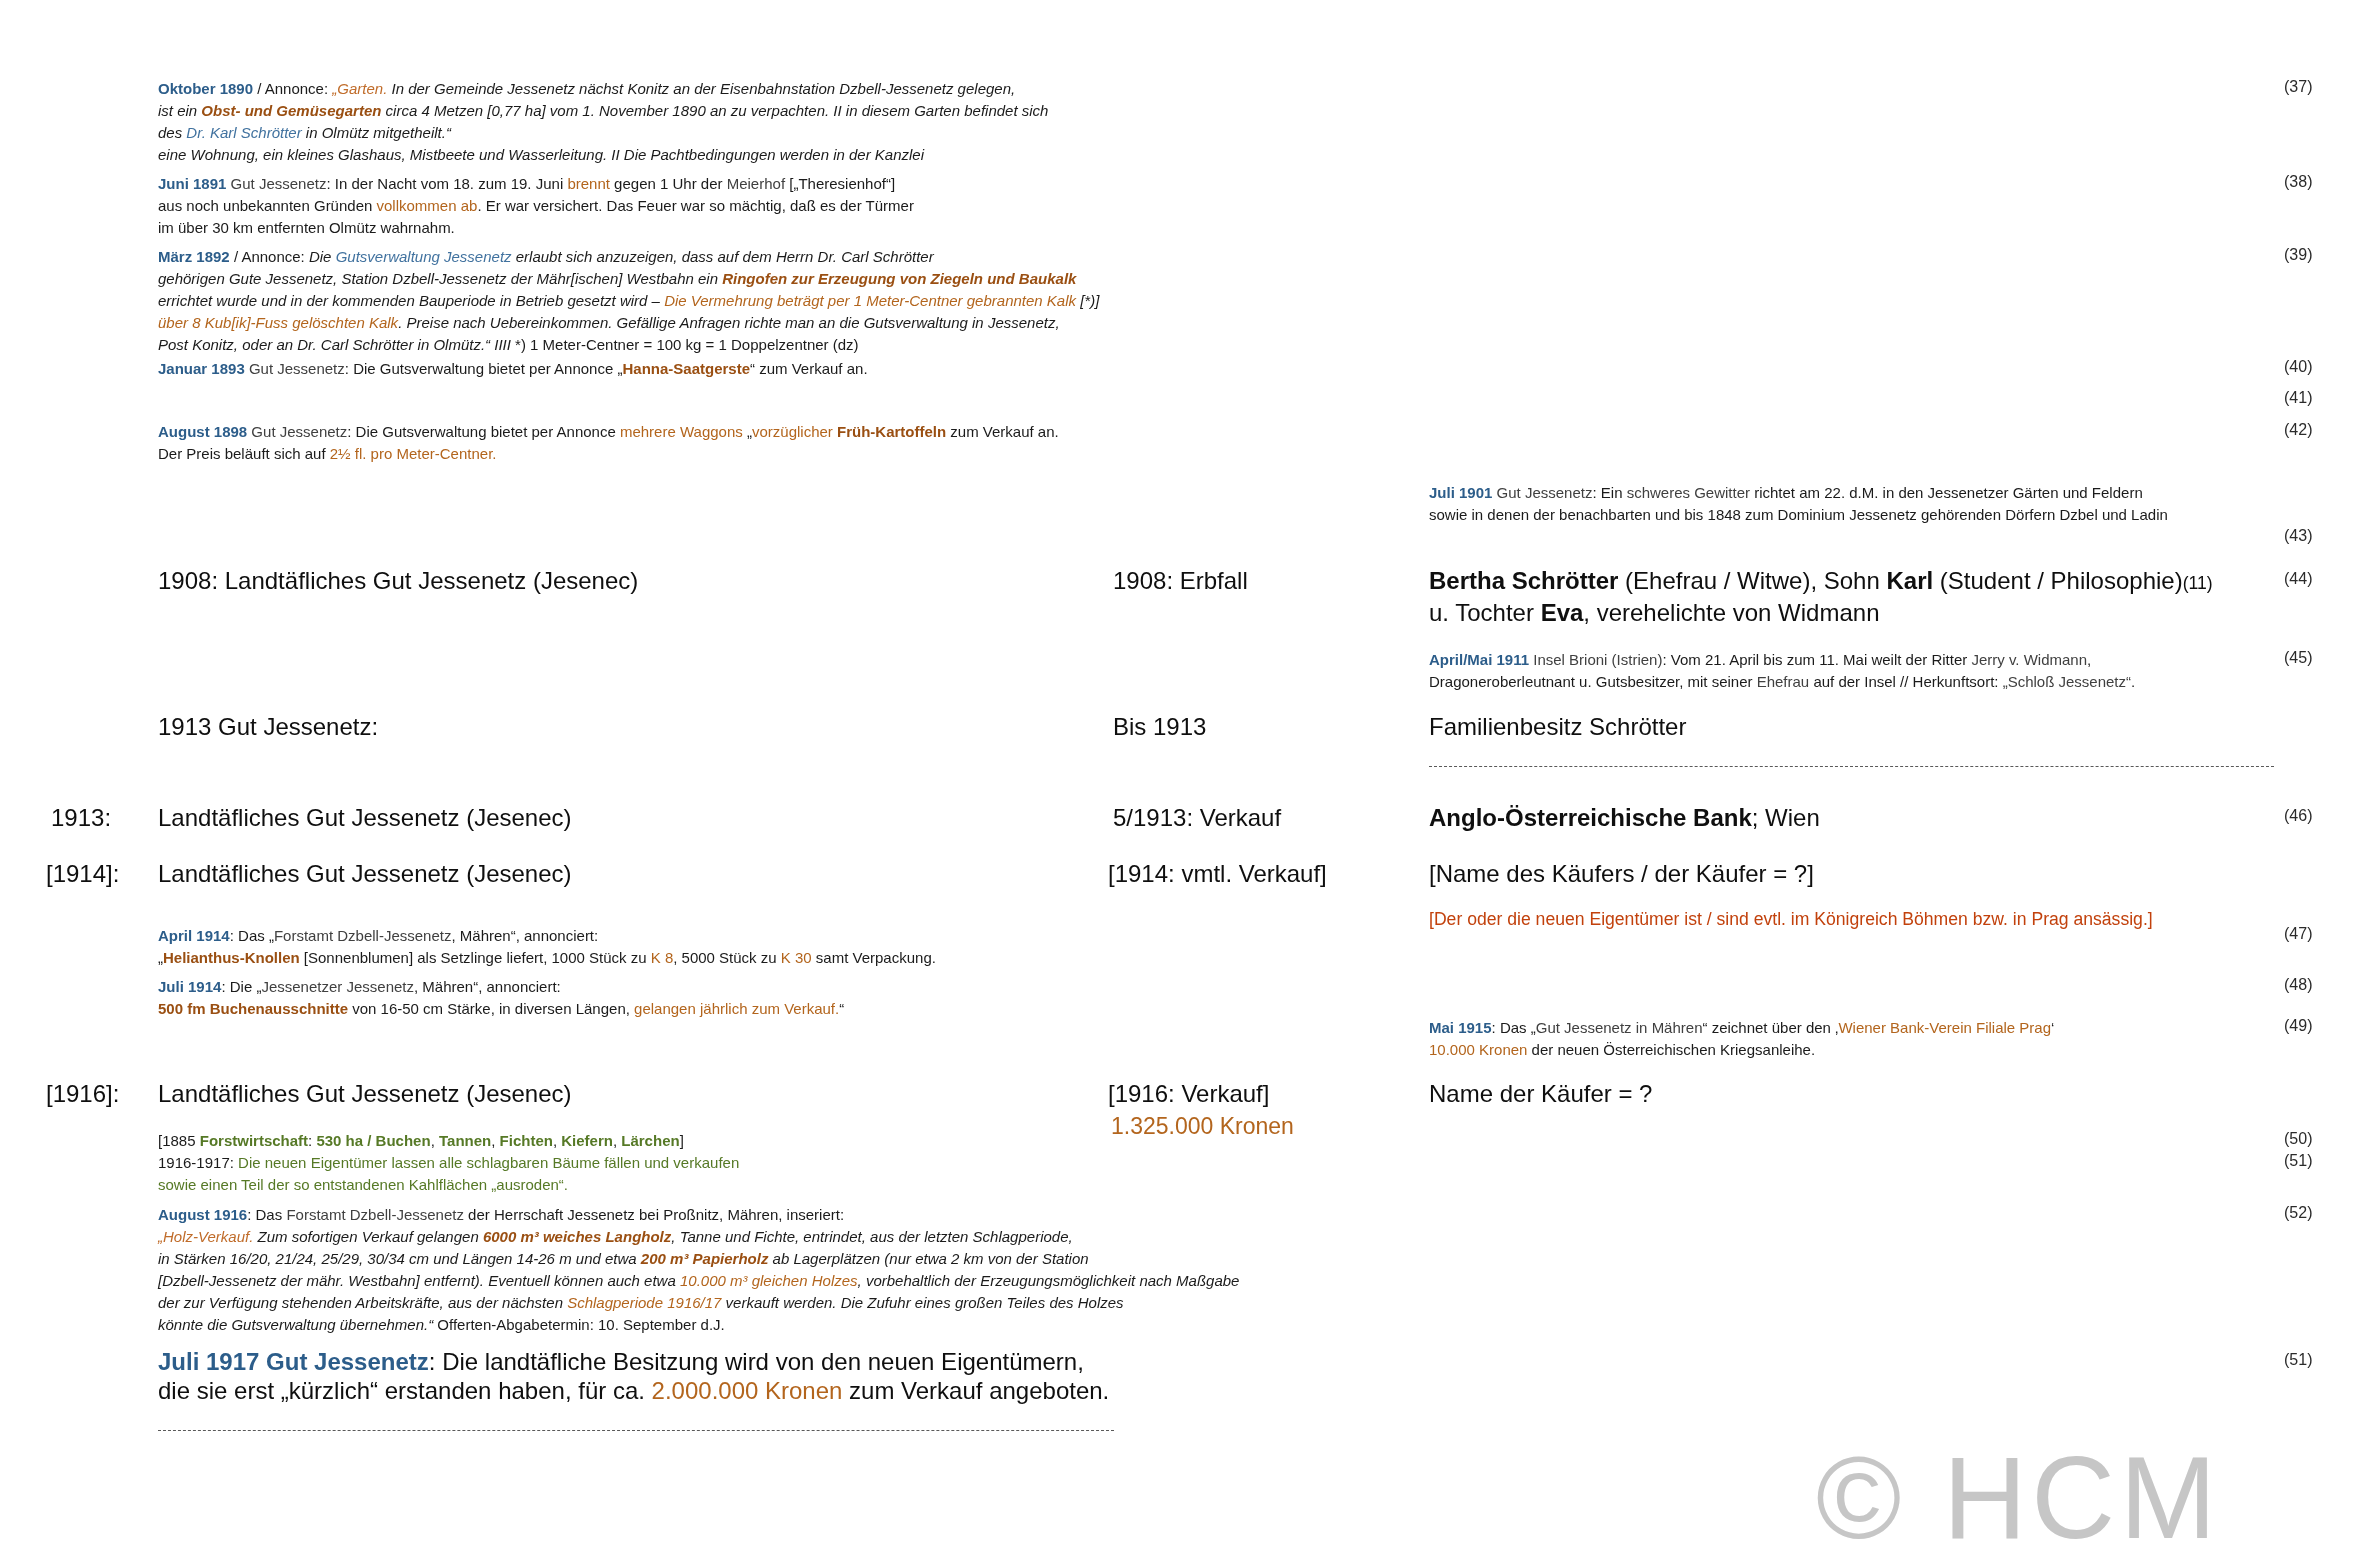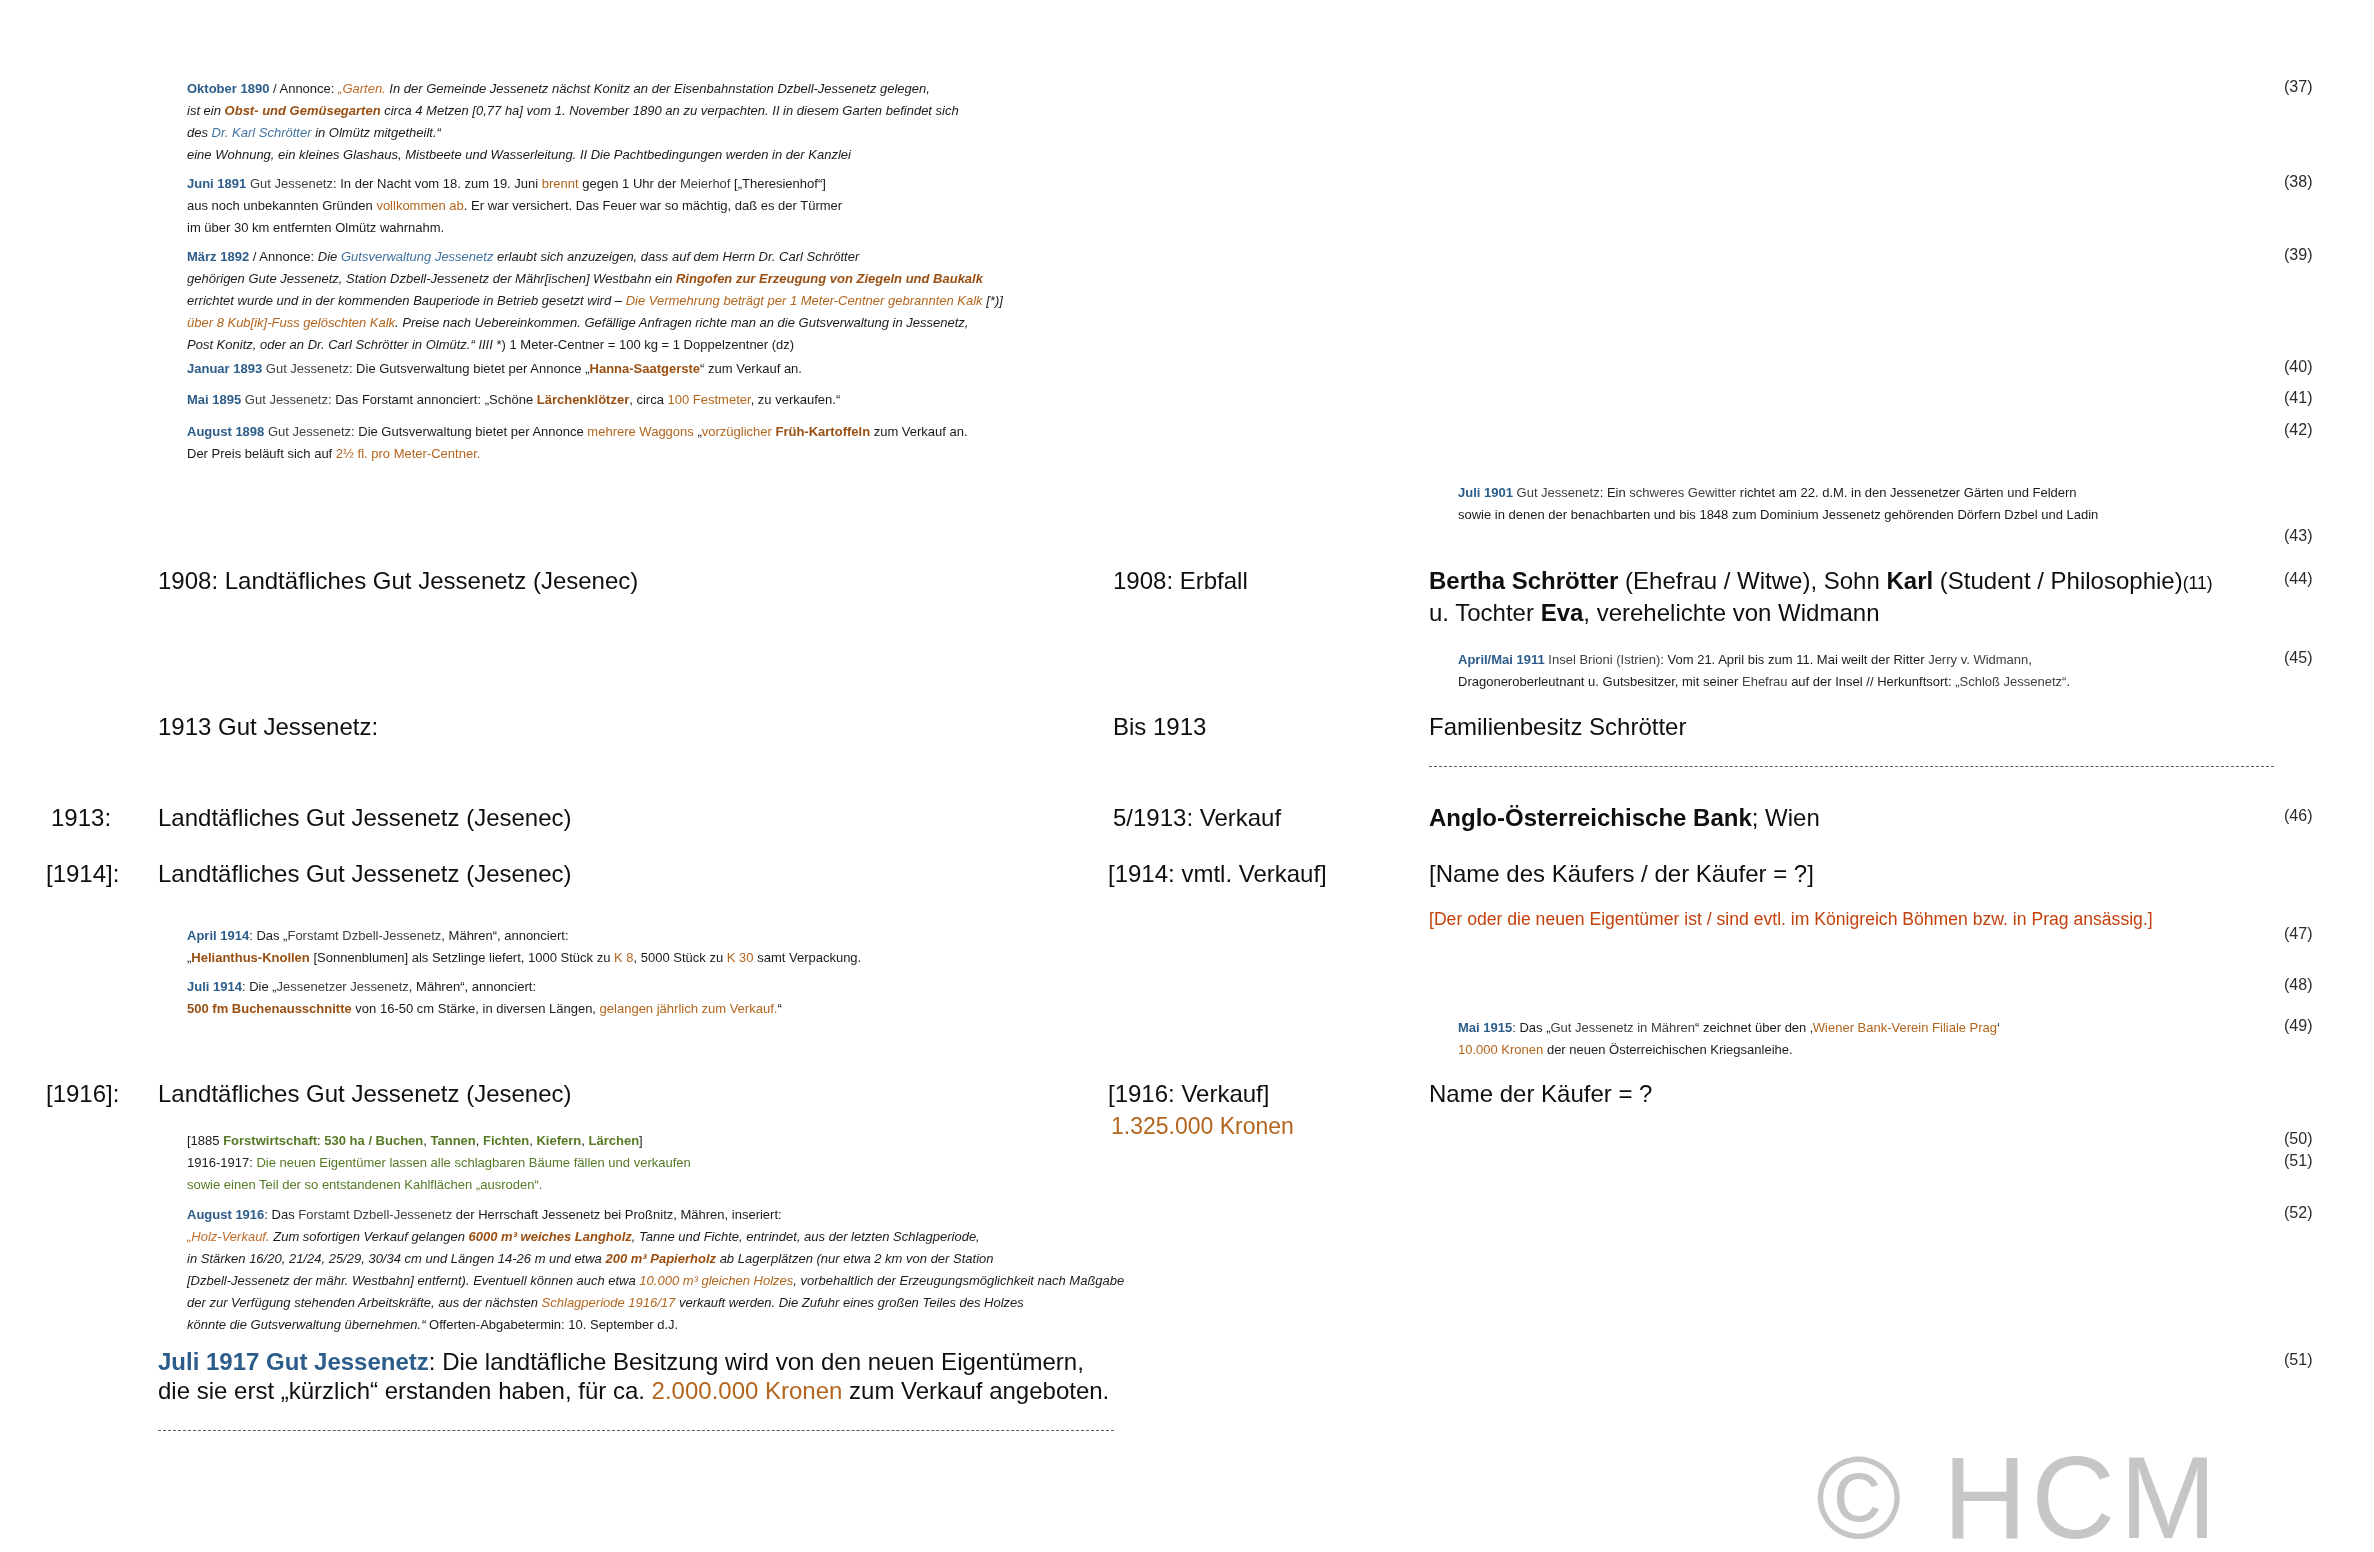--- a/index.html
+++ b/index.html
@@ -5,21 +5,21 @@
   html,body{margin:0;padding:0;background:#ffffff;}
   #page{
     position:relative;
     width:2375px;height:1553px;
     background:#ffffff;
     font-family:"Liberation Sans", sans-serif;
     color:#1b1b1b;
     overflow:hidden;
   }
   .blk{position:absolute;white-space:nowrap;}
-  .small{font-size:13px;line-height:22px;margin-left:29px;}
+  .small{font-size:15px;line-height:22px;}
   .large{font-size:24px;line-height:29px;color:#0f0f0f;}
   .kronen{font-size:23px;color:#b3651d;}
   .note{font-size:17.6px;line-height:22px;color:#c2410c;margin-top:12px;}
   .ref{position:absolute;left:2284px;font-size:16px;color:#2b2b2b;white-space:nowrap;}
   .sep{position:absolute;height:0;border-top:1.9px dashed #595959;}
   .wm{position:absolute;font-size:116px;line-height:116px;color:#c6c6c6;letter-spacing:4.6px;white-space:nowrap;}
   
   .s-db{color:#2c5d8a;font-weight:700;}
   .s-bl{color:#404040;}
   .s-bli{color:#41729f;font-style:italic;}
@@ -53,23 +53,20 @@
     </div>
   <div class="blk small" style="left:158px;top:246px">
       <div><span class="s-db">März 1892</span><span class="s-bk"> / Annonce: </span><span class="s-i">Die </span><span class="s-bli">Gutsverwaltung Jessenetz</span><span class="s-i"> erlaubt sich anzuzeigen, dass auf dem Herrn Dr. Carl Schrötter</span></div>
       <div><span class="s-i">gehörigen Gute Jessenetz, Station Dzbell-Jessenetz der Mähr[ischen] Westbahn ein </span><span class="s-bbi">Ringofen zur Erzeugung von Ziegeln und Baukalk</span></div>
       <div><span class="s-i">errichtet wurde und in der kommenden Bauperiode in Betrieb gesetzt wird – </span><span class="s-bri">Die Vermehrung beträgt per 1 Meter-Centner gebrannten Kalk </span><span class="s-i">[*)]</span></div>
       <div><span class="s-bri">über 8 Kub[ik]-Fuss gelöschten Kalk</span><span class="s-i">. Preise nach Uebereinkommen. Gefällige Anfragen richte man an die Gutsverwaltung in Jessenetz,</span></div>
       <div><span class="s-i">Post Konitz, oder an Dr. Carl Schrötter in Olmütz.“ IIII </span><span class="s-bk">*) 1 Meter-Centner = 100 kg = 1 Doppelzentner (dz)</span></div>
     </div>
   <div class="blk small" style="left:158px;top:358px">
       <div><span class="s-db">Januar 1893</span><span class="s-bl"> Gut Jessenetz</span><span class="s-bk">: Die Gutsverwaltung bietet per Annonce „</span><span class="s-bb">Hanna-Saatgerste</span><span class="s-bk">“ zum Verkauf an.</span></div>
-    </div>
-  <div class="blk small" style="left:158px;top:389px">
-      <div><span class="s-db">Mai 1895</span><span class="s-bl"> Gut Jessenetz</span><span class="s-bk">: Das Forstamt annonciert: „Schöne </span><span class="s-bb">Lärchenklötzer</span><span class="s-bk">, circa </span><span class="s-br">100 Festmeter</span><span class="s-bk">, zu verkaufen.“</span></div>
     </div>
   <div class="blk small" style="left:158px;top:421px">
       <div><span class="s-db">August 1898</span><span class="s-bl"> Gut Jessenetz</span><span class="s-bk">: Die Gutsverwaltung bietet per Annonce </span><span class="s-br">mehrere Waggons </span><span class="s-bk">„</span><span class="s-br">vorzüglicher </span><span class="s-bb">Früh-Kartoffeln</span><span class="s-bk"> zum Verkauf an.</span></div>
       <div><span class="s-bk">Der Preis beläuft sich auf </span><span class="s-br">2½ fl. pro Meter-Centner.</span></div>
     </div>
 
   <div class="blk small" style="left:1429px;top:482px">
       <div><span class="s-db">Juli 1901</span><span class="s-bl"> Gut Jessenetz</span><span class="s-bk">: Ein </span><span class="s-bl">schweres Gewitter</span><span class="s-bk"> richtet am 22. d.M. in den Jessenetzer Gärten und Feldern</span></div>
       <div><span class="s-bk">sowie in denen der benachbarten und bis 1848 zum Dominium Jessenetz gehörenden Dörfern Dzbel und Ladin</span></div>
     </div>

